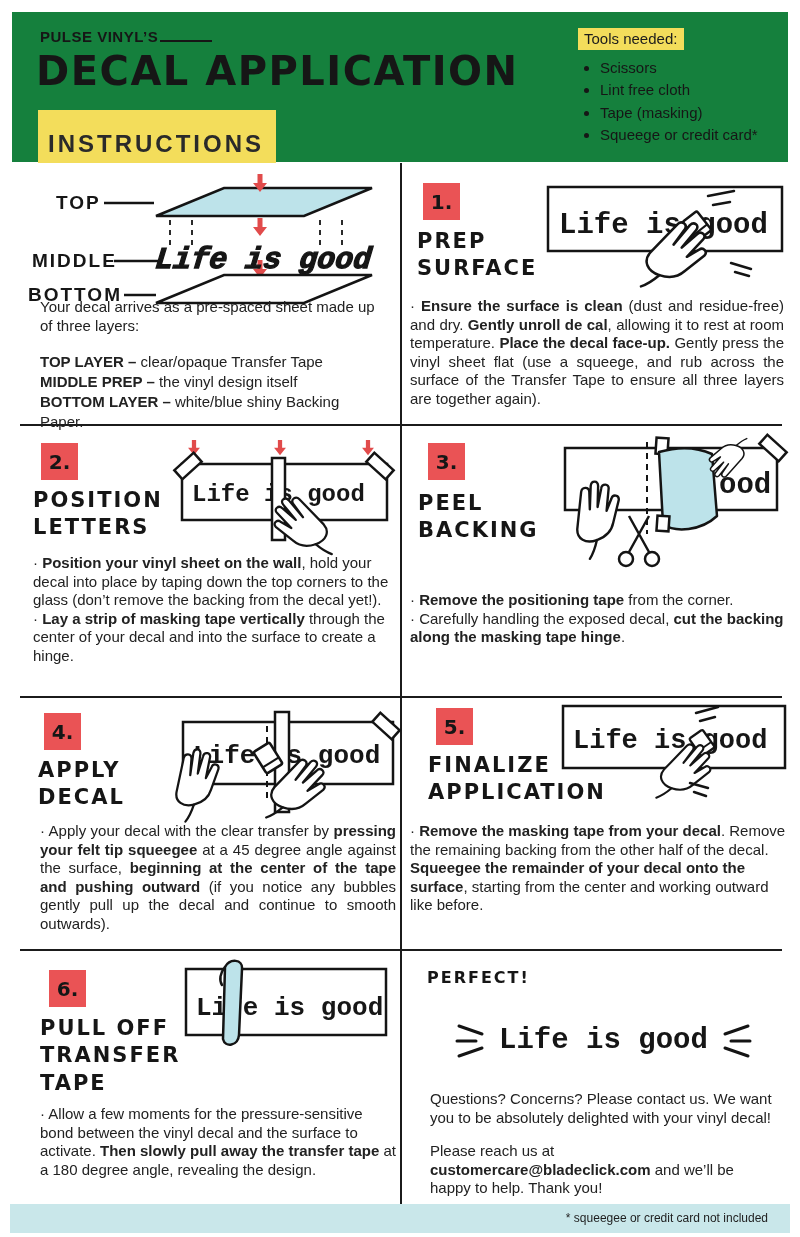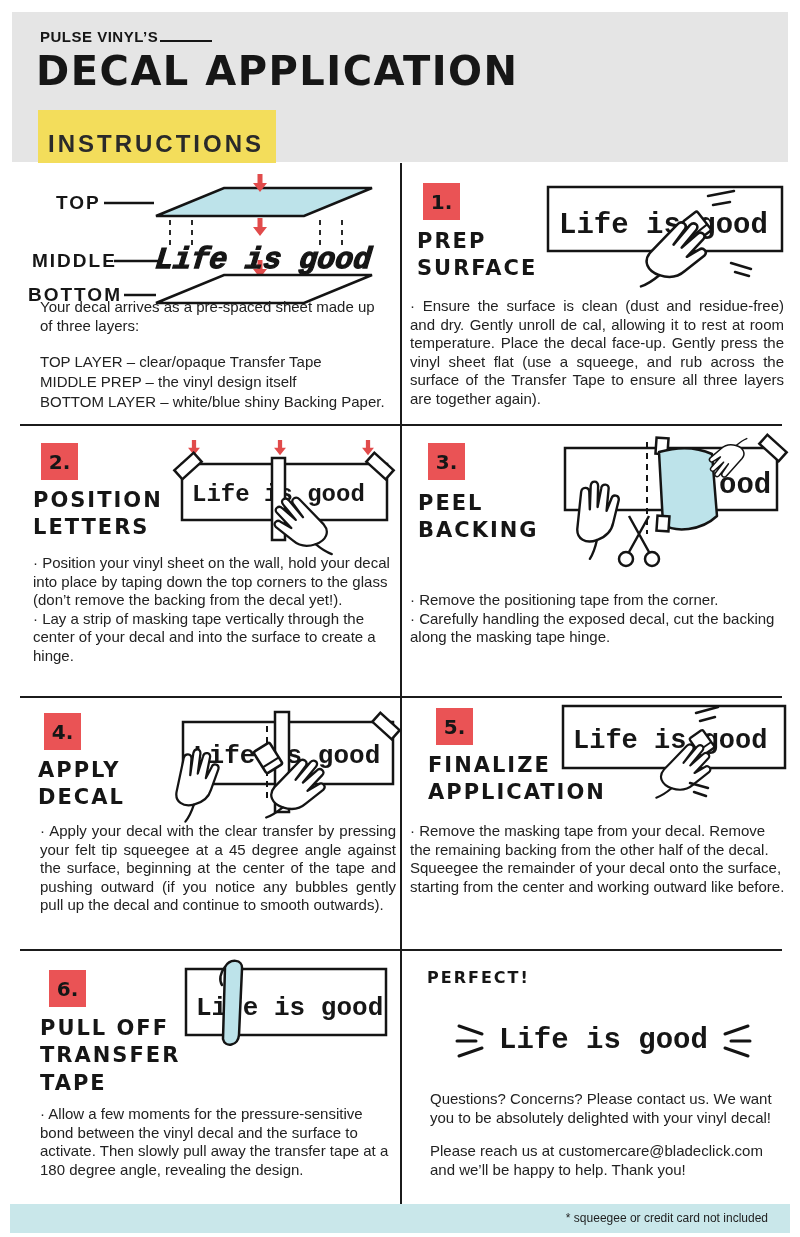--- a/index.html
+++ b/index.html
@@ -2,21 +2,21 @@
 <html><head>
 <meta charset="utf-8">
 <style>
   html,body{margin:0;padding:0;}
   body{
     width:800px;height:1237px;position:relative;background:#ffffff;
     font-family:"Liberation Sans",sans-serif;color:#1e1e1e;overflow:hidden;
   }
   .abs{position:absolute;}
   
-  .header{left:12px;top:12px;width:776px;height:150px;background:#e5e5e5;}
+  .header{left:12px;top:12px;width:776px;height:150px;background:#15803d;}
   .brand{left:28px;top:16px;font-size:15px;font-weight:bold;letter-spacing:.5px;color:#161616;}
   .brand-underline{display:inline-block;width:52px;border-bottom:2px solid #161616;margin-left:2px;vertical-align:baseline;}
   .title{left:24px;top:36px;font-family:"DejaVu Sans",sans-serif;font-weight:bold;font-size:40px;letter-spacing:1.5px;color:#161616;white-space:nowrap;}
   .subtitle{left:26px;top:98px;background:#f3dd5b;padding:20px 12px 5px 10px;font-size:24px;font-weight:bold;letter-spacing:3px;color:#2a2a2a;}
   .tools{left:566px;top:16px;width:206px;font-size:15px;color:#161616;}
   .tools-label{display:inline-block;background:#f3dd5b;padding:2px 7px 3px 6px;font-size:15px;color:#1c1c1c;}
   .tools ul{margin:8px 0 0 0;padding-left:22px;}
   .tools li{margin:2px 0;line-height:1.35;}
   
   .v-line{left:400px;top:163px;width:2px;height:1041px;background:#1b1b1b;}
@@ -24,21 +24,21 @@
   .footnote-bar{left:10px;top:1204px;width:780px;height:29px;background:#c9e7ea;}
   .footnote-text{position:absolute;right:22px;top:0;line-height:29px;font-size:12px;color:#1e1e1e;}
   
   .badge{width:37px;height:37px;background:#ea5355;display:flex;align-items:center;justify-content:center;
          font-family:"DejaVu Sans",sans-serif;font-weight:bold;font-size:20px;color:#161616;}
   .step-title{font-family:"DejaVu Sans",sans-serif;font-weight:bold;font-size:21px;letter-spacing:2px;
               line-height:1.3;color:#161616;white-space:pre-line;}
   .body-text{font-size:15px;line-height:18.6px;color:#222;}
   .body-text p{margin:0;}
   .just{text-align:justify;}
-  .b{font-weight:normal;}
+  .b{font-weight:bold;}
   .mono-sign{font-family:"Liberation Mono",monospace;font-weight:bold;fill:#161616;}
   svg{display:block;overflow:visible;}
   .ln{stroke:#141414;stroke-width:2.5;fill:none;stroke-linecap:round;stroke-linejoin:round;}
   
   .perfect-title{font-family:"DejaVu Sans",sans-serif;font-weight:bold;font-size:16px;letter-spacing:2px;color:#161616;}
   .decal-row{display:flex;align-items:center;gap:14px;}
   .decal-big{font-family:"Liberation Mono",monospace;font-weight:bold;font-size:29px;color:#161616;white-space:nowrap;}
 </style>
 </head>
 <body>
@@ -64,20 +64,29 @@
       <circle cx="-13" cy="17" r="7"></circle>
       <circle cx="13" cy="17" r="7"></circle>
     </g>
   </defs>
 </svg>
 
 <div class="abs header">
   <div class="abs brand"><span>PULSE VINYL’S</span><span class="brand-underline"></span></div>
   <div class="abs title">DECAL APPLICATION</div>
   <div class="abs subtitle">INSTRUCTIONS</div>
+  <div class="abs tools">
+    <span class="tools-label">Tools needed:</span>
+    <ul>
+      <li>Scissors</li>
+      <li>Lint free cloth</li>
+      <li>Tape (masking)</li>
+      <li>Squeege or credit card*</li>
+    </ul>
+  </div>
 </div>
 
 <div class="abs v-line"></div>
 <div class="abs h-line" style="top:424px;"></div>
 <div class="abs h-line" style="top:696px;"></div>
 <div class="abs h-line" style="top:949px;"></div>
 
 <div>
   <svg class="abs" style="left:28px;top:178px;" width="356" height="126" viewBox="0 0 356 126">
 

